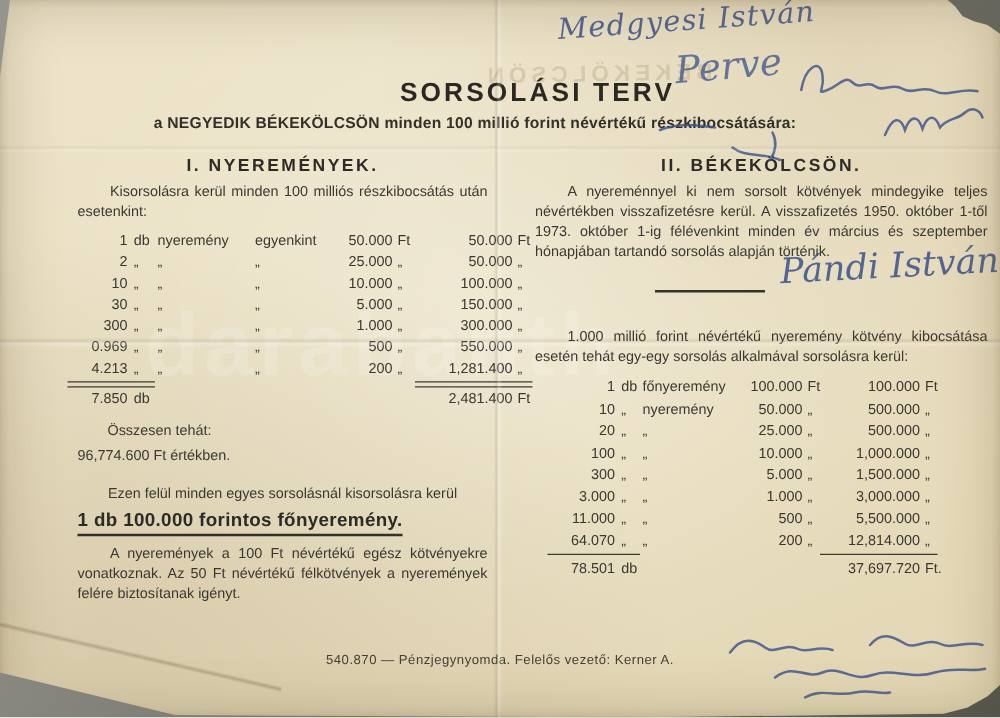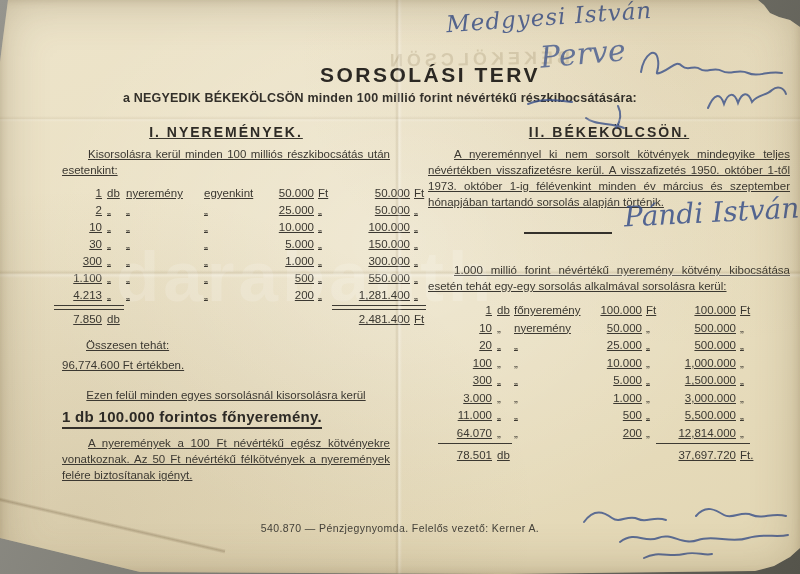--- a/index.html
+++ b/index.html
@@ -28,21 +28,21 @@
   .crease-d{left:-12px;top:522px;width:240px;height:5px;transform:rotate(13deg);
     background:linear-gradient(180deg,transparent,rgba(90,70,40,0.28),transparent);}
   .watermark{position:absolute;left:116px;top:236px;font-weight:bold;font-size:71px;
     letter-spacing:4px;color:rgba(255,255,255,0.16);white-space:nowrap;pointer-events:none;}
   .ghost{position:absolute;left:386px;top:49px;transform:scaleX(-1) rotate(1deg);
     font-weight:bold;font-size:18px;letter-spacing:4px;color:rgba(130,112,70,0.20);white-space:nowrap;}
   .title{position:absolute;left:250px;top:63px;width:360px;text-align:center;
     font-weight:bold;font-size:21px;letter-spacing:2.5px;color:#2b2823;}
   .subtitle{position:absolute;left:70px;top:91px;width:620px;text-align:center;
     font-weight:bold;font-size:12.5px;letter-spacing:0.2px;color:#33302a;}
-  .col{position:absolute;font-size:11.5px;line-height:16px;text-decoration:underline;}
+  .col{position:absolute;font-size:11.5px;line-height:16px;}
   .col-left{left:62px;top:124px;width:328px;}
   .col-right{left:428px;top:124px;width:362px;}
   .sec-head{text-align:center;font-weight:bold;font-size:14px;letter-spacing:2px;color:#2e2b26;}
   .para{margin:6px 0 0 0;text-align:justify;text-indent:26px;}
   
   .lrow,.lrule,.ltotal{display:grid;grid-template-columns:40px 22px 78px 58px 54px 18px 78px 16px;}
   .lrow{line-height:17px;}
   .ltable{margin-top:7px;}
   .cell-c{text-align:right;}
   .cell-u{padding-left:5px;}
@@ -149,21 +149,21 @@
             <span class="cell-u">„</span>
             <span class="cell-l">„</span>
             <span class="cell-e">„</span>
             <span class="cell-v">1.000</span>
             <span class="cell-vu">„</span>
             <span class="cell-t">300.000</span>
             <span class="cell-tu">„</span>
           </div>
 
           <div class="lrow">
-            <span class="cell-c">1.100</span>
+            <span class="cell-c">0.969</span>
             <span class="cell-u">„</span>
             <span class="cell-l">„</span>
             <span class="cell-e">„</span>
             <span class="cell-v">500</span>
             <span class="cell-vu">„</span>
             <span class="cell-t">550.000</span>
             <span class="cell-tu">„</span>
           </div>
 
           <div class="lrow">

